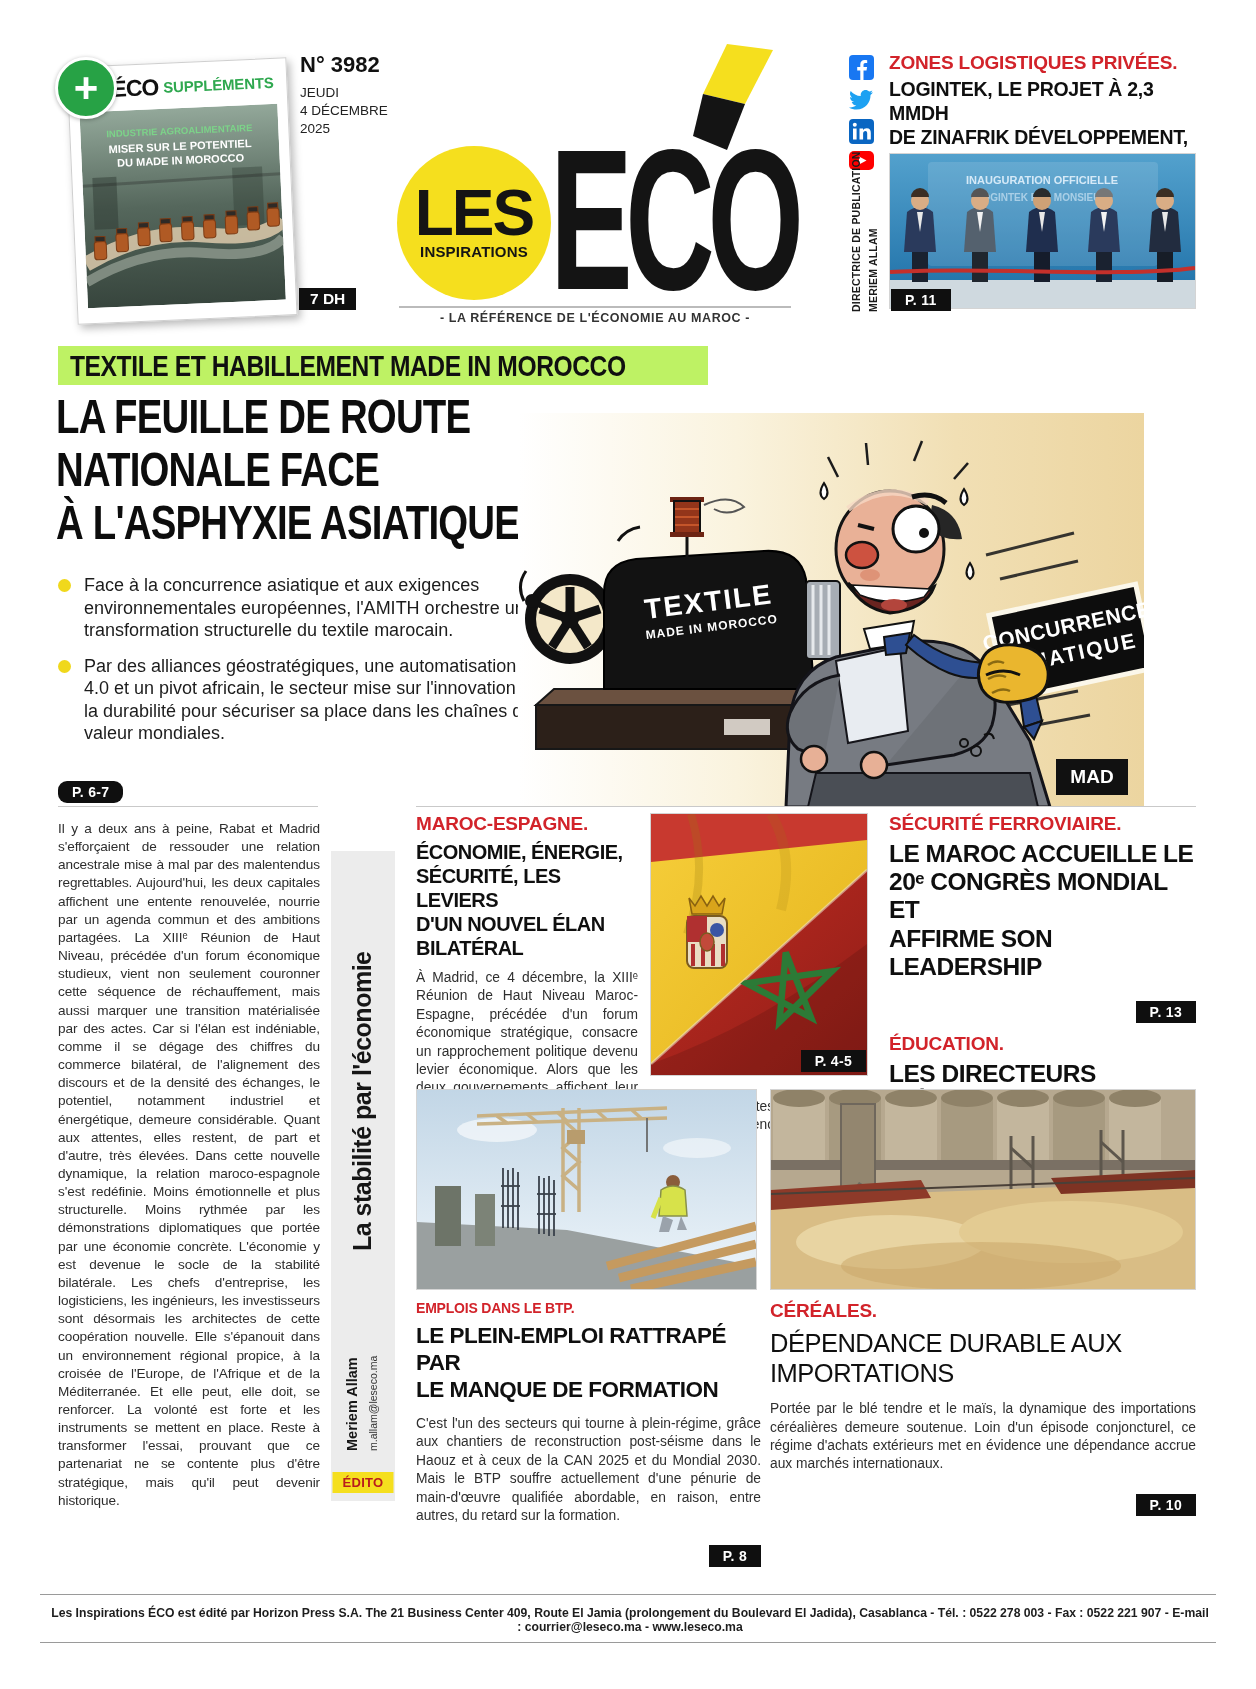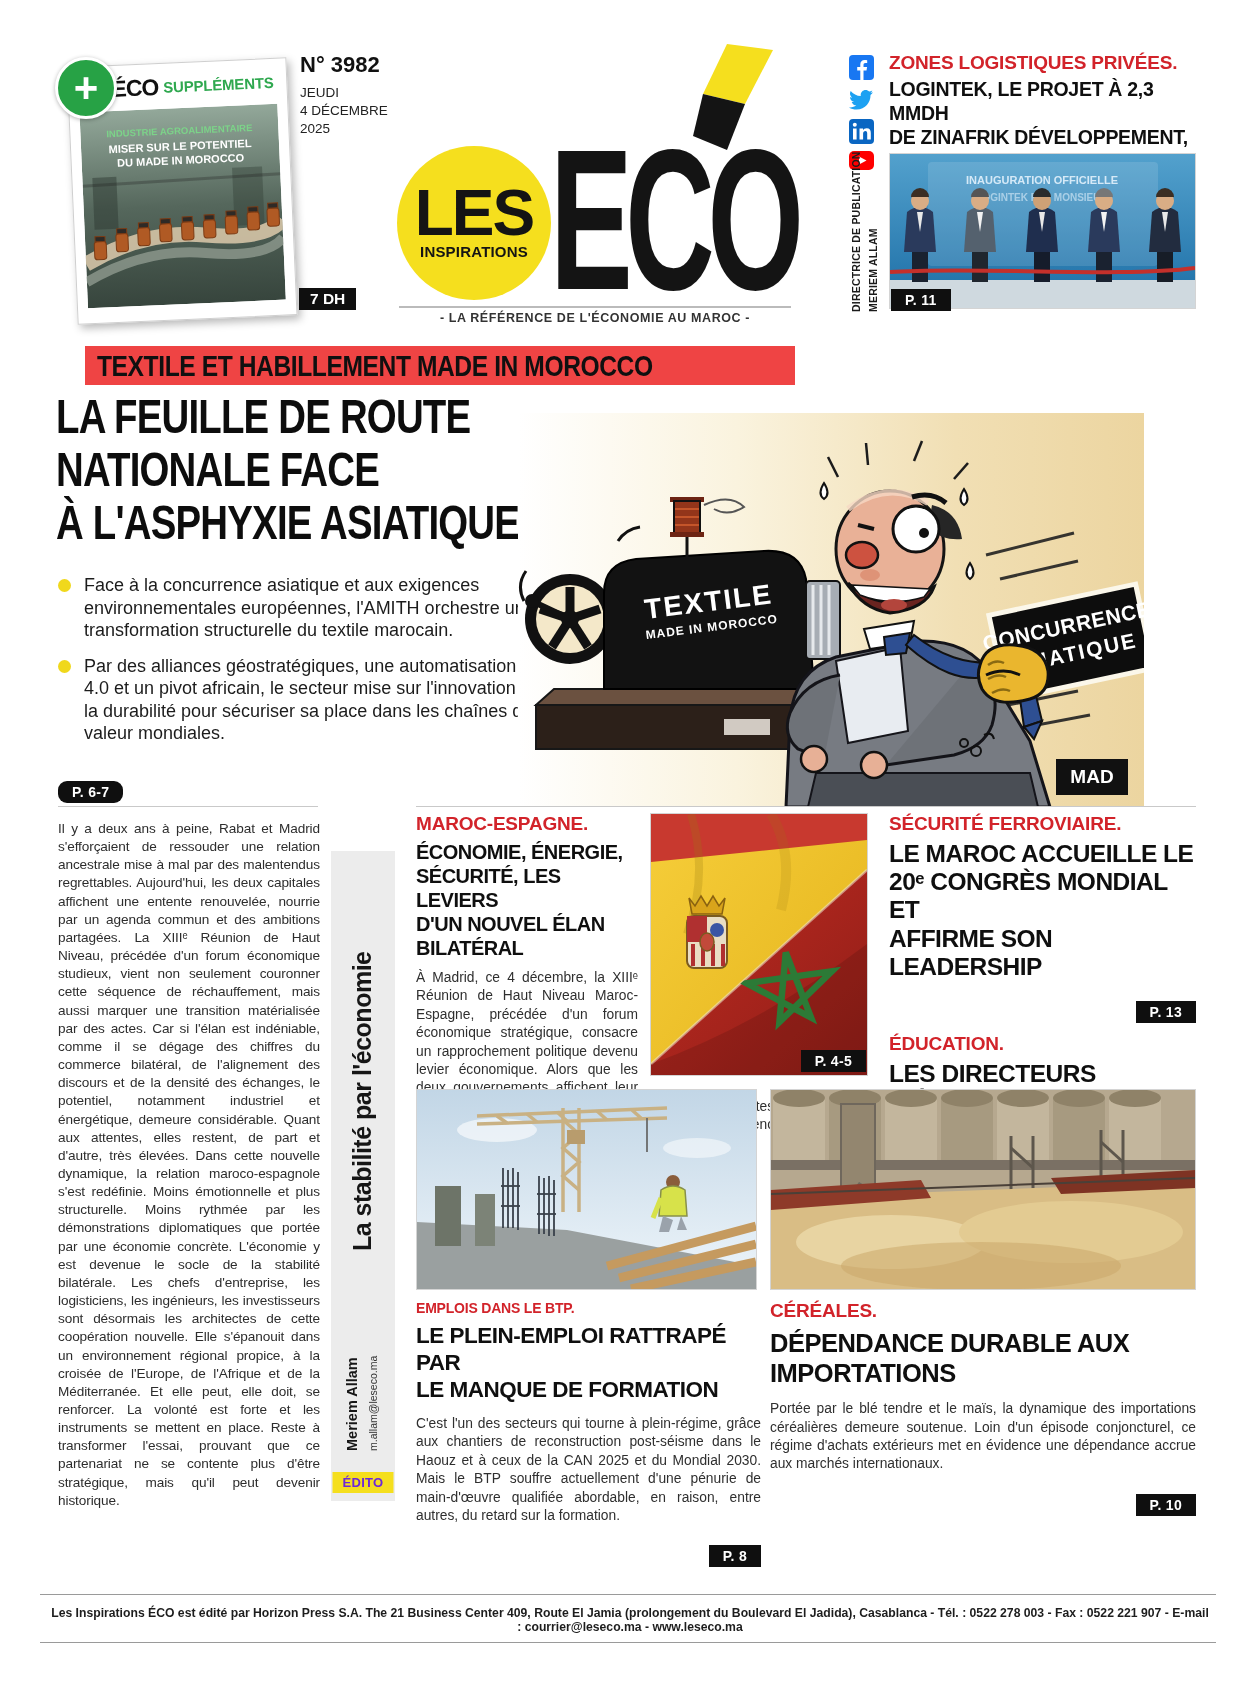--- a/index.html
+++ b/index.html
@@ -35,59 +35,59 @@
     transform:scaleX(.62);transform-origin:0 0;}
   #logo-rule{left:399px;top:306px;width:392px;height:2px;background:#bbb;}
   #tagline{left:399px;top:311px;width:392px;text-align:center;font-size:12.5px;font-weight:700;letter-spacing:.6px;color:#333;}
   #social{left:849px;top:55px;display:flex;flex-direction:column;gap:7px;}
   #director{left:848px;top:312px;font-size:10.5px;font-weight:700;line-height:1.6;letter-spacing:.2px;color:#1a1a1a;}
   #topstory{left:889px;top:52px;width:307px;}
   #topstory .t{font-size:19.5px;font-weight:800;line-height:1.22;letter-spacing:-.3px;margin-top:4px;color:#0f0f0f;}
   #topstory-photo{left:889px;top:153px;width:307px;height:156px;}
   #p11{left:891px;top:289px;z-index:3;}
   
-  #lead-banner{left:58px;top:346px;width:710px;height:39px;background:#ef4444;overflow:hidden;margin-left:27px;}
+  #lead-banner{left:58px;top:346px;width:650px;height:39px;background:#bef264;overflow:hidden;}
   #lead-banner span{display:inline-block;font-size:30px;font-weight:900;letter-spacing:-.5px;color:#101010;
     transform:scaleX(.82);transform-origin:0 0;margin:3px 0 0 12px;white-space:nowrap;}
   #lead-headline{left:56px;top:391px;transform:scaleX(.8);transform-origin:0 0;}
   #lead-headline div{font-size:48px;line-height:1.1;font-weight:900;letter-spacing:-1px;color:#0d0d0d;white-space:nowrap;}
   #lead-bullets{left:58px;top:574px;width:478px;}
   .bullet{position:relative;padding-left:26px;margin-bottom:13px;font-size:18px;line-height:1.25;color:#1c1c1c;}
   .bullet .dot{position:absolute;left:0;top:5px;width:13px;height:13px;border-radius:50%;background:#F0D81C;}
   #p67{left:58px;top:781px;border-radius:9px;}
   #cartoon{left:518px;top:413px;width:626px;height:394px;}
   
   #hl-left{left:58px;top:806px;width:260px;}
   #hl-mid{left:416px;top:806px;width:780px;}
   #edito-col{left:58px;top:820px;width:262px;height:770px;overflow:hidden;font-size:13.6px;line-height:18.15px;
     text-align:justify;color:#2d2d2d;letter-spacing:-.1px;}
   #strip{left:331px;top:851px;width:64px;height:650px;background:#ECECEC;}
   #strip-title{left:17px;top:400px;font-size:25px;font-weight:800;letter-spacing:-.5px;color:#161616;}
   #strip-author{left:13px;top:600px;font-size:14.5px;font-weight:800;color:#161616;}
   #strip-email{left:36px;top:600px;font-size:10.5px;color:#333;}
-  #strip-badge{position:absolute;bottom:8px;left:50%;transform:translateX(-50%);background:#F5DF1E;color:#6d28d9;
+  #strip-badge{position:absolute;bottom:8px;left:50%;transform:translateX(-50%);background:#F5DF1E;color:#b91c1c;
     font-size:13px;font-weight:800;padding:3px 10px;letter-spacing:.3px;}
   #maroc{left:416px;top:813px;width:452px;}
   #maroc .flags{float:right;width:218px;height:263px;margin:0 0 6px 12px;}
   #maroc .t div{font-size:20px;font-weight:800;line-height:1.2;letter-spacing:-.5px;color:#0f0f0f;}
   #maroc .t{margin:5px 0 9px;}
   #p45{position:absolute;right:2px;top:237px;}
   #construction{left:416px;top:1089px;width:341px;height:201px;}
   #btp{left:416px;top:1300px;width:345px;}
   #btp .t div{font-size:22.5px;font-weight:800;line-height:1.2;letter-spacing:-.5px;color:#0f0f0f;}
   #btp .t{margin:6px 0 12px;}
   .badge-row{display:flex;justify-content:flex-end;margin-top:20px;}
   #rightcol{left:889px;top:813px;width:307px;}
   .rtitle div{font-size:24.5px;font-weight:800;line-height:1.15;letter-spacing:-.5px;color:#0f0f0f;}
   .rtitle{margin-top:5px;}
   #education{position:relative;margin-top:10px;}
   #education .pbadge{position:absolute;right:0;bottom:2px;}
   #cereal-photo{left:770px;top:1089px;width:426px;height:201px;}
   #cereales{left:770px;top:1300px;width:426px;}
-  #cereales .t div{font-size:25.5px;font-weight:700;line-height:1.18;letter-spacing:-.5px;color:#0f0f0f;}
+  #cereales .t div{font-size:25.5px;font-weight:400;line-height:1.18;letter-spacing:-.5px;color:#0f0f0f;}
   #cereales .t{margin:6px 0 12px;}
   
   #f-rule1{left:40px;top:1594px;width:1176px;height:1px;background:#9a9a9a;}
   #f-rule2{left:40px;top:1642px;width:1176px;height:1px;background:#9a9a9a;}
   #footer-text{left:48px;top:1606px;width:1164px;font-size:12.2px;font-weight:700;color:#1d1d1d;text-align:center;}
   svg text{font-family:"Liberation Sans","DejaVu Sans",sans-serif;}
 </style>
 </head>
 <body>
 

